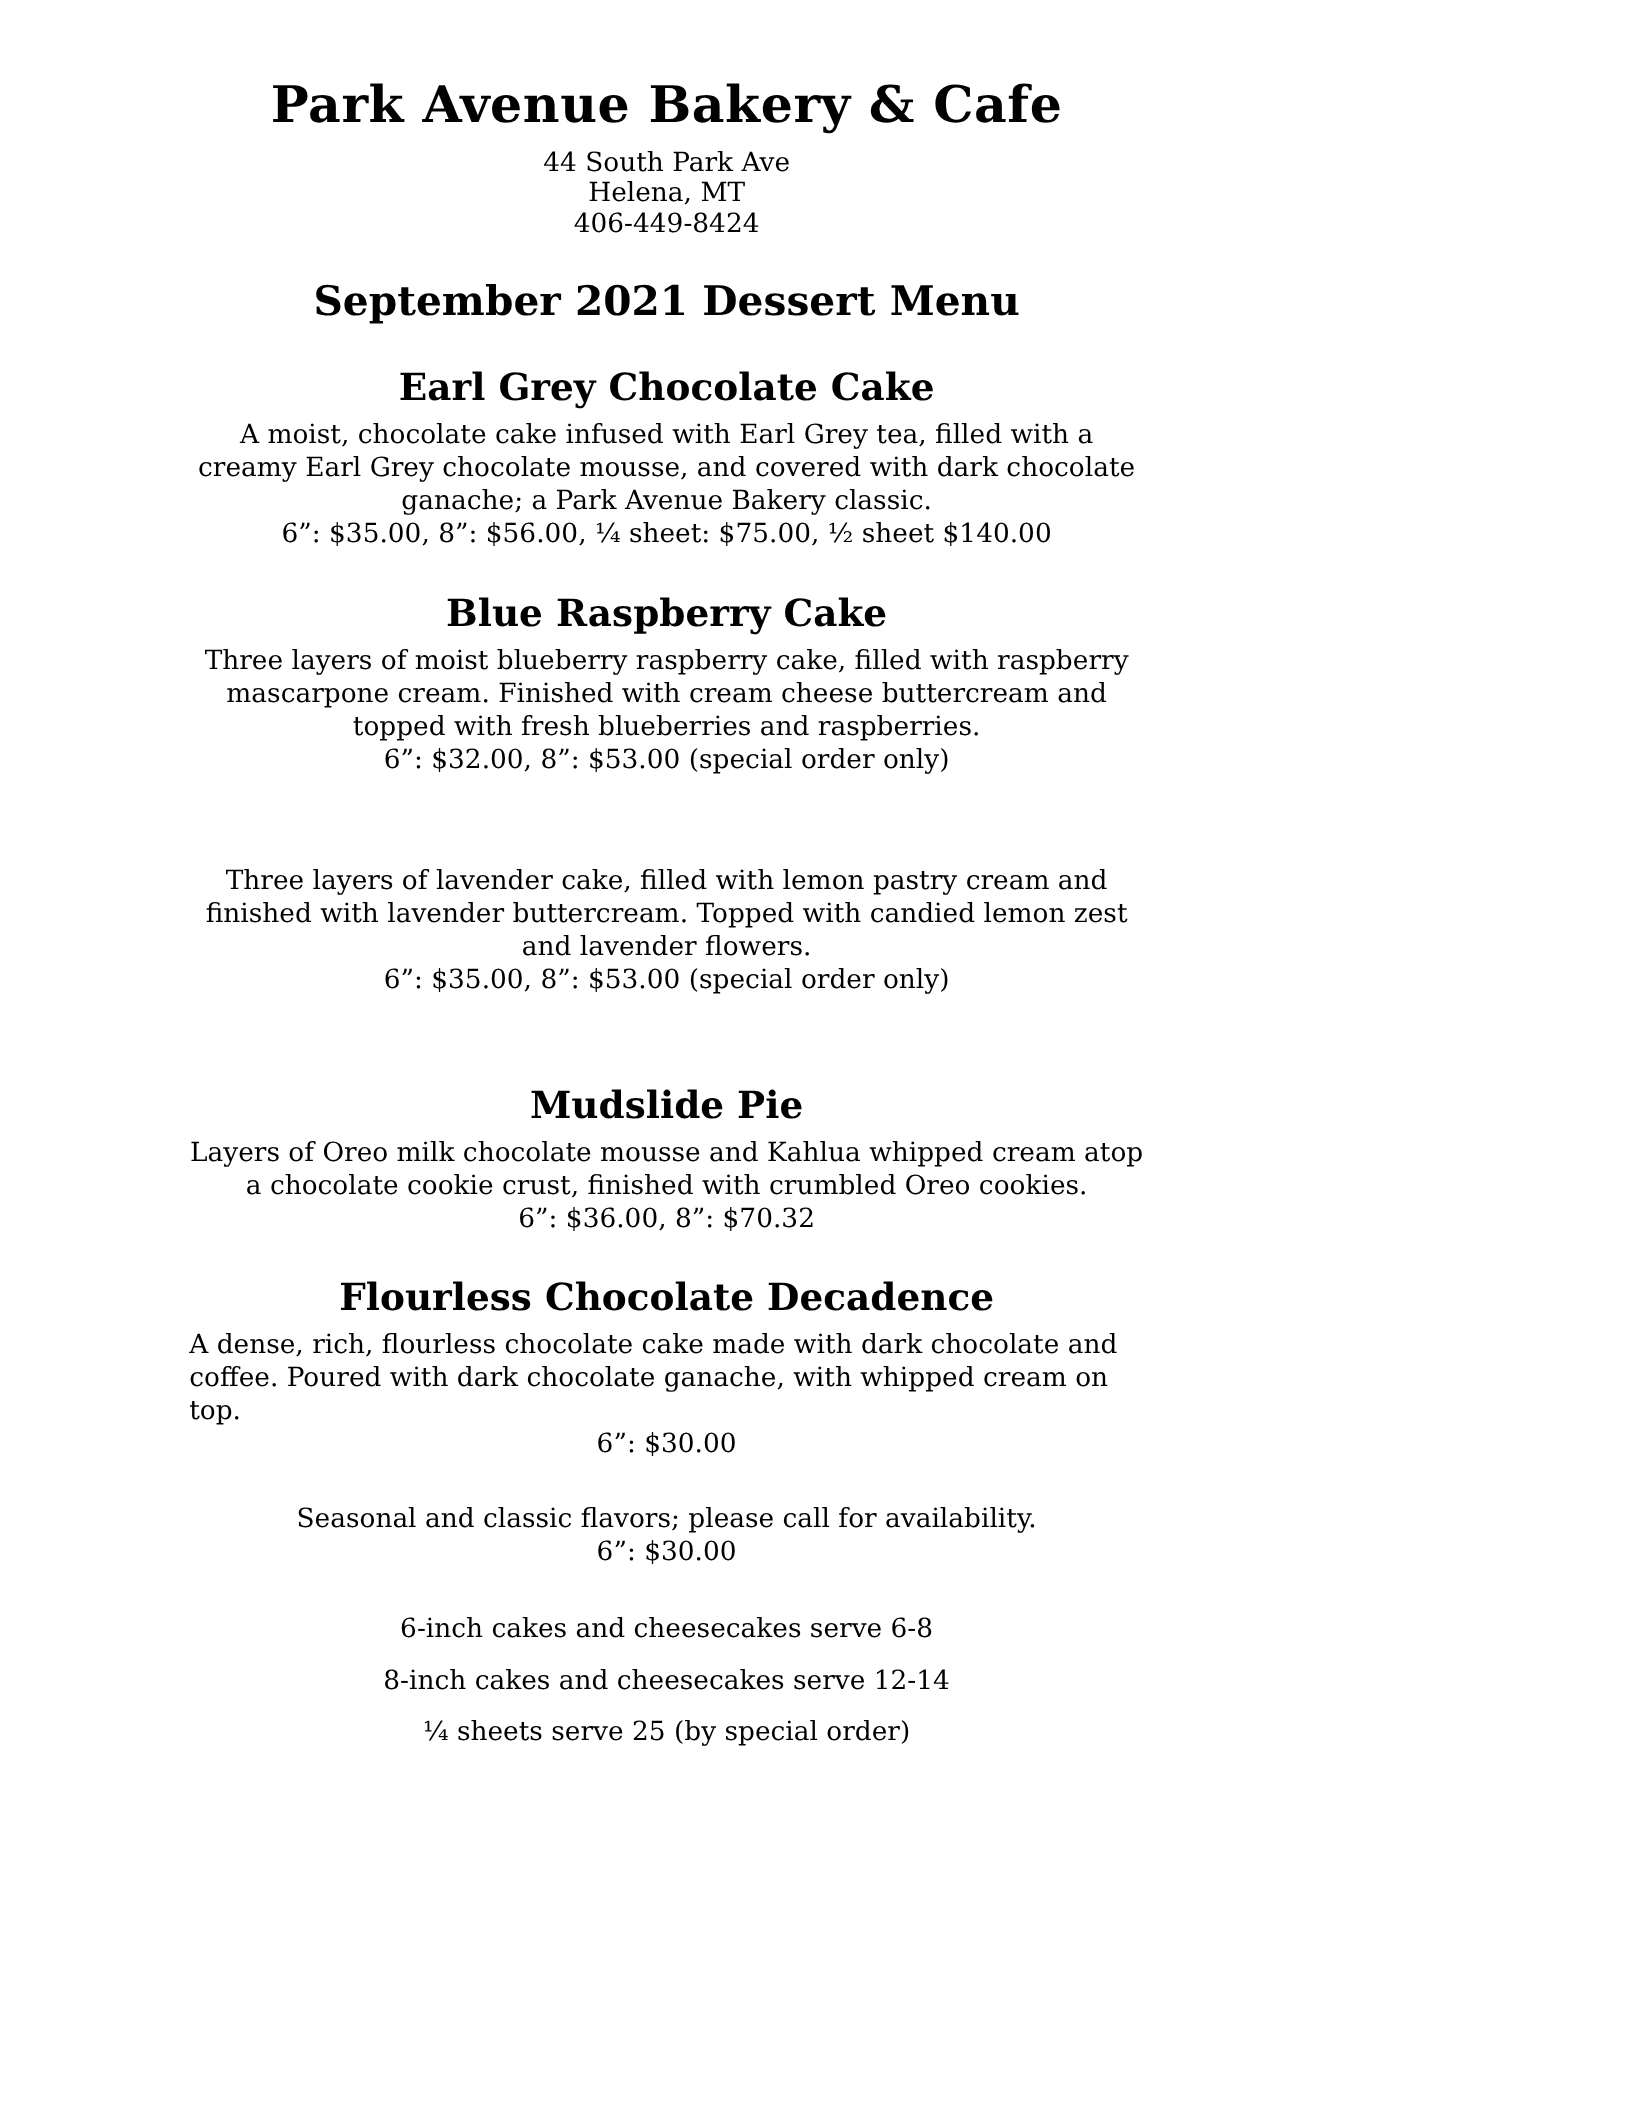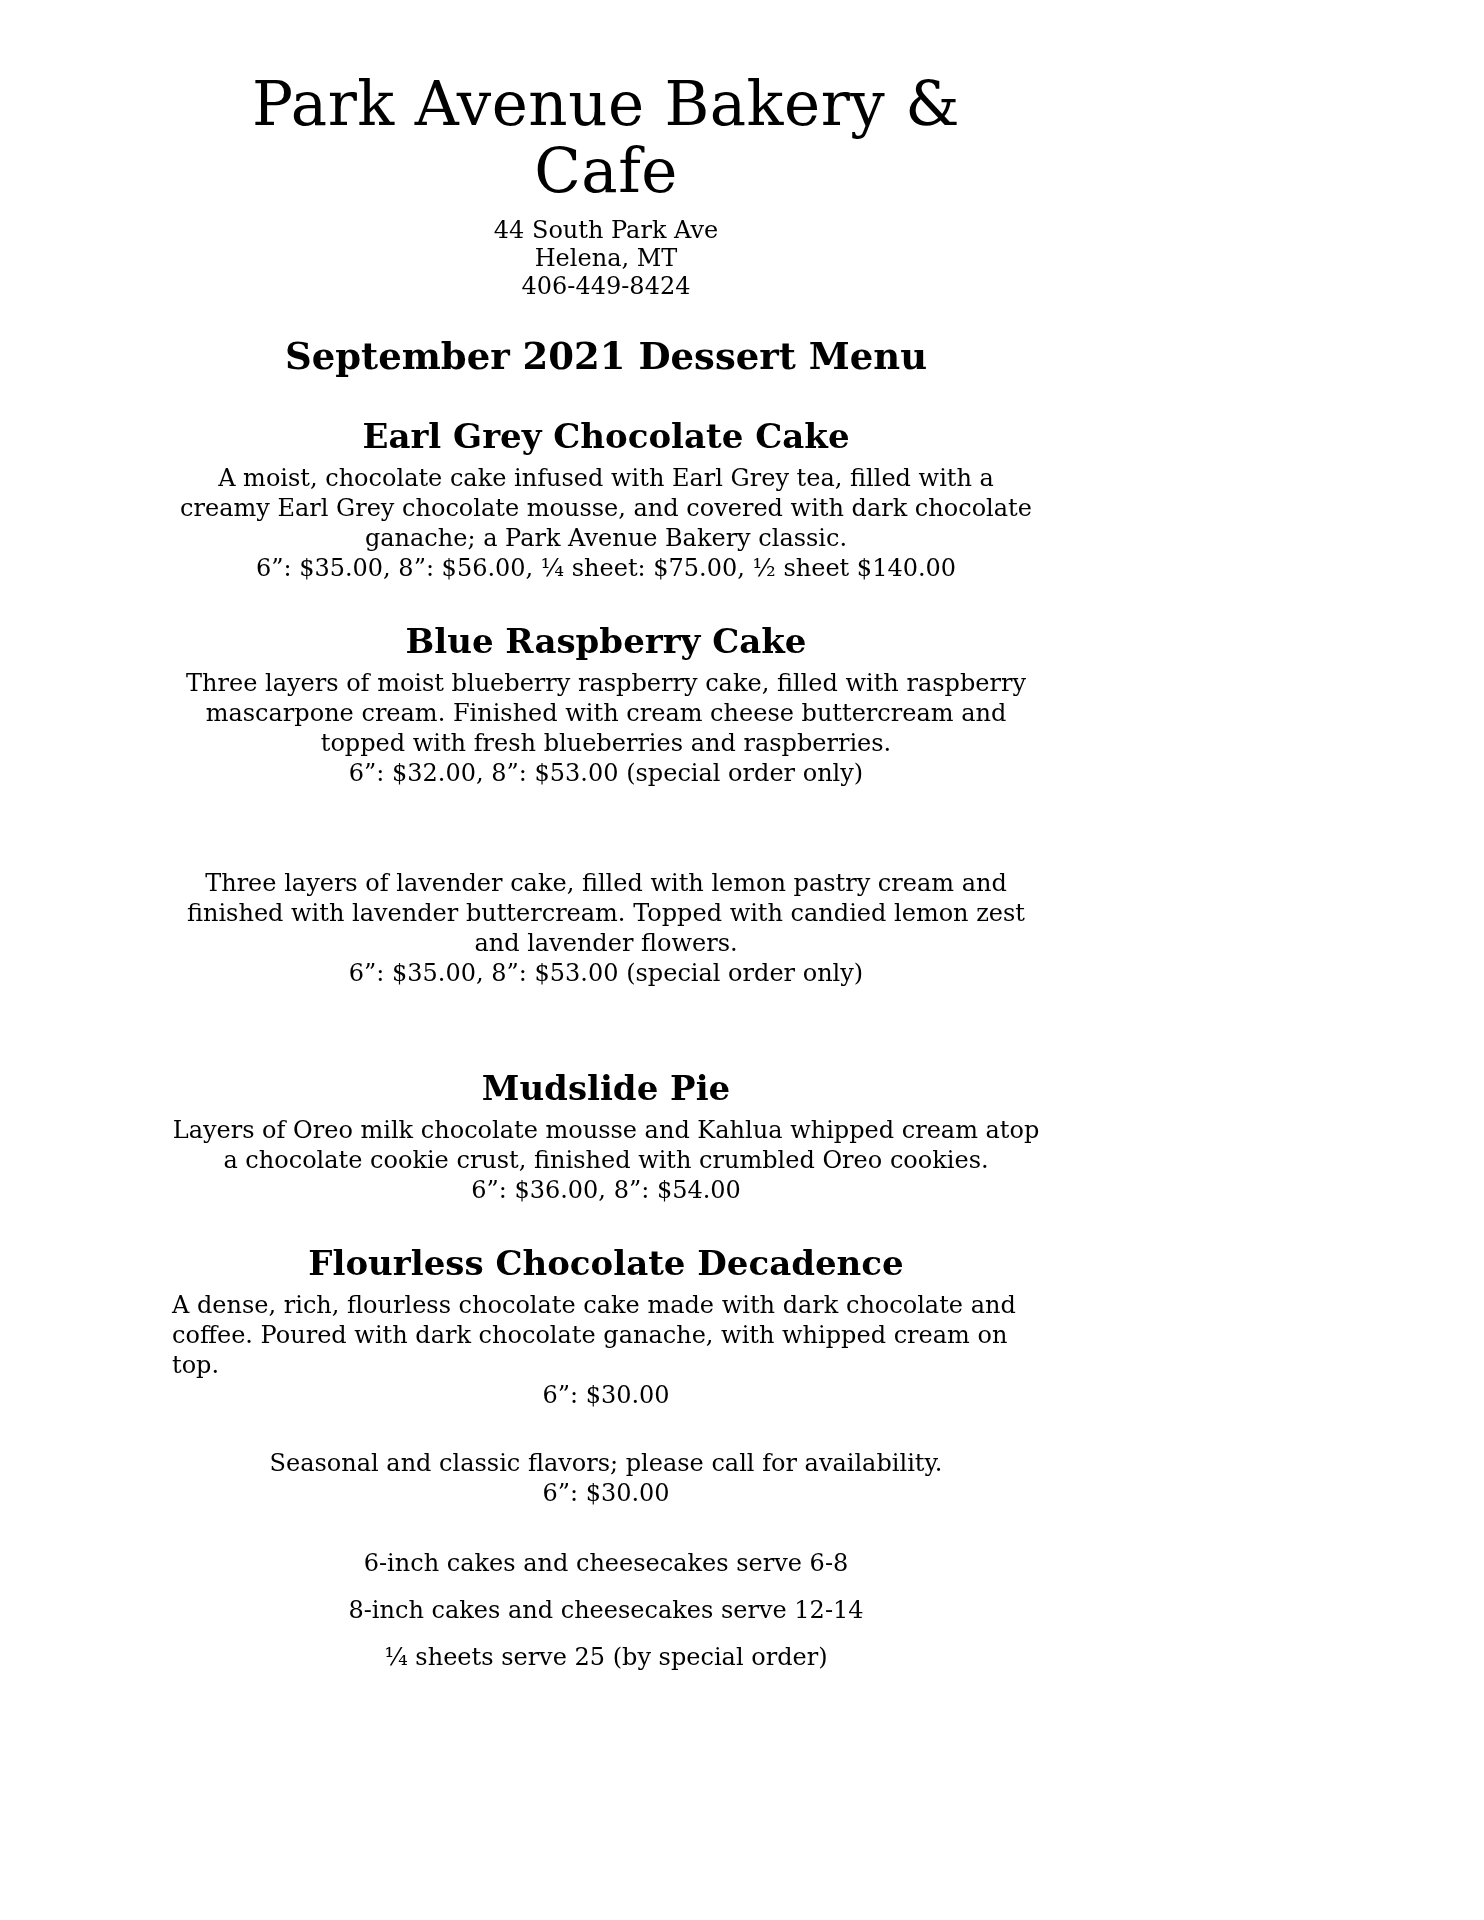--- a/index.html
+++ b/index.html
@@ -15,22 +15,22 @@
     -webkit-font-smoothing: antialiased;
   }
   .page {
     box-sizing: border-box;
     padding-top: 70px;
     margin-left: 172px;
     width: 868px;
     text-align: center;
   }
   .bakery-name {
-    font-size: 61px;
-    font-weight: 400;
+    font-size: 46px;
+    font-weight: 700;
     line-height: 1.1;
     margin: 0 0 12px 0;
     letter-spacing: 0.5px;
   }
   .address-line {
     font-size: 24px;
     line-height: 28px;
     margin: 0;
   }
   .menu-title {
@@ -104,21 +104,21 @@
   </div>
 
   <div class="section extra-gap">
     <p class="section-desc">Three layers of lavender cake, filled with lemon pastry cream and finished with lavender buttercream.  Topped with candied lemon zest and lavender flowers.</p>
     <p class="section-price">6”: $35.00, 8”: $53.00 (special order only)</p>
   </div>
 
   <div class="section extra-gap">
     <h3 class="section-name">Mudslide Pie</h3>
     <p class="section-desc">Layers of Oreo milk chocolate mousse and Kahlua whipped cream atop a chocolate cookie crust, finished with crumbled Oreo cookies.</p>
-    <p class="section-price">6”: $36.00, 8”: $54.00</p>
+    <p class="section-price">6”: $36.00, 8”: $70.32</p>
   </div>
 
   <div class="section">
     <h3 class="section-name">Flourless Chocolate Decadence</h3>
     <p class="section-desc align-left">A dense, rich, flourless chocolate cake made with dark chocolate and coffee.  Poured with dark chocolate ganache, with whipped cream on top.</p>
     <p class="section-price">6”: $30.00</p>
   </div>
 
   <div class="section">
     <p class="section-desc">Seasonal and classic flavors; please call for availability.</p>

